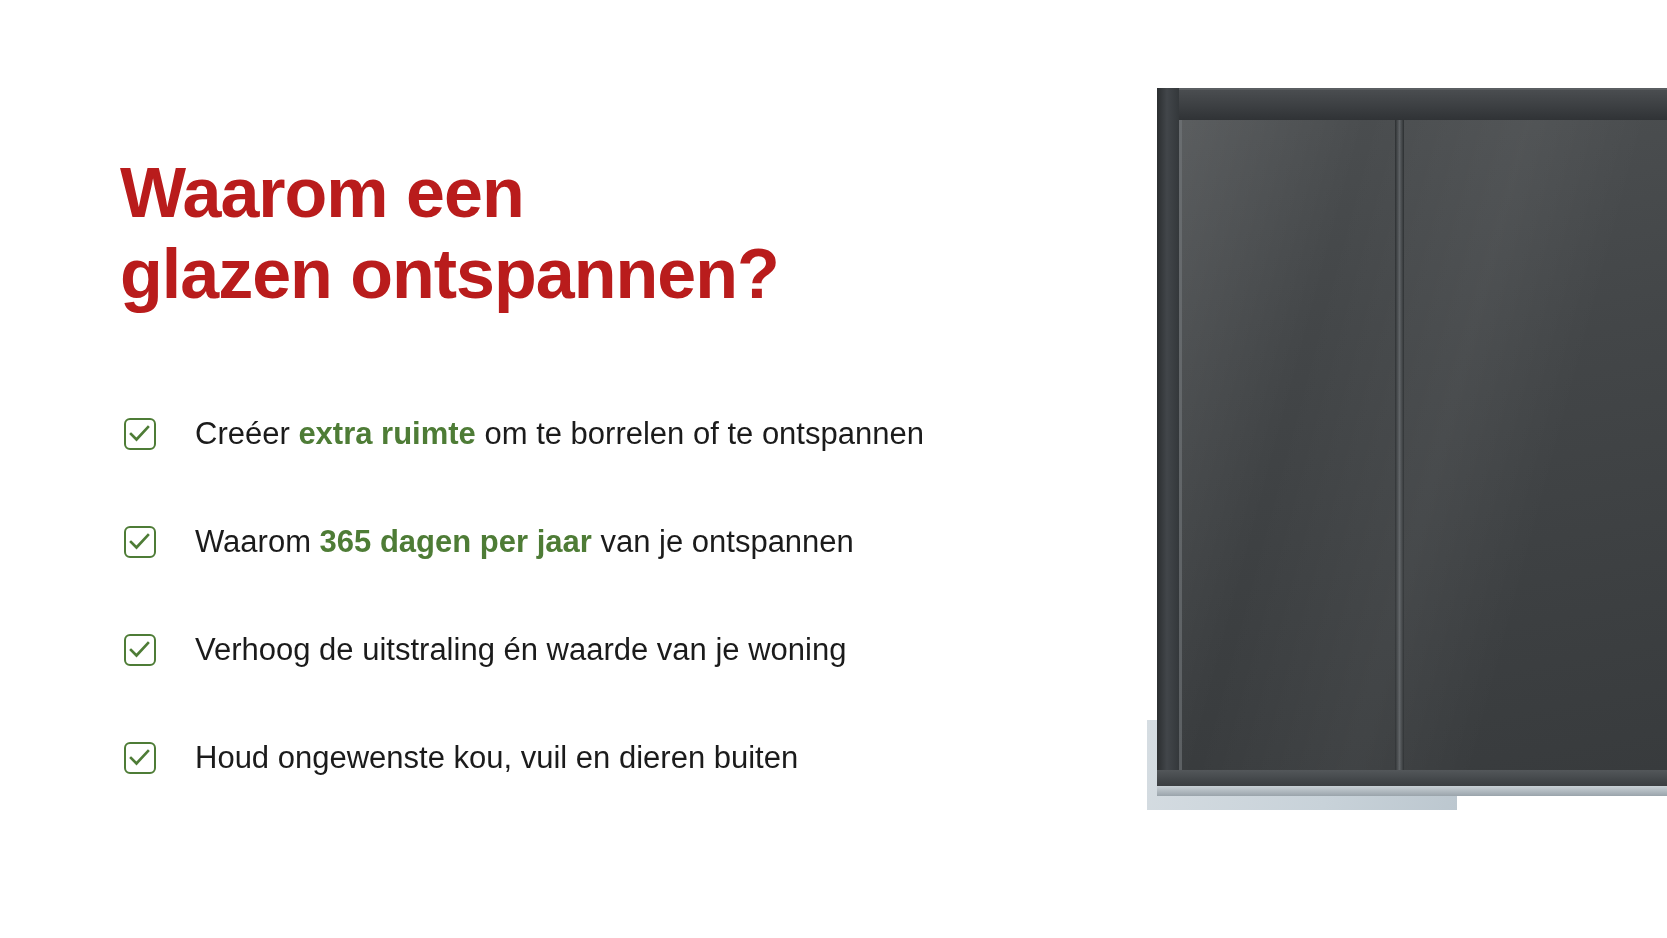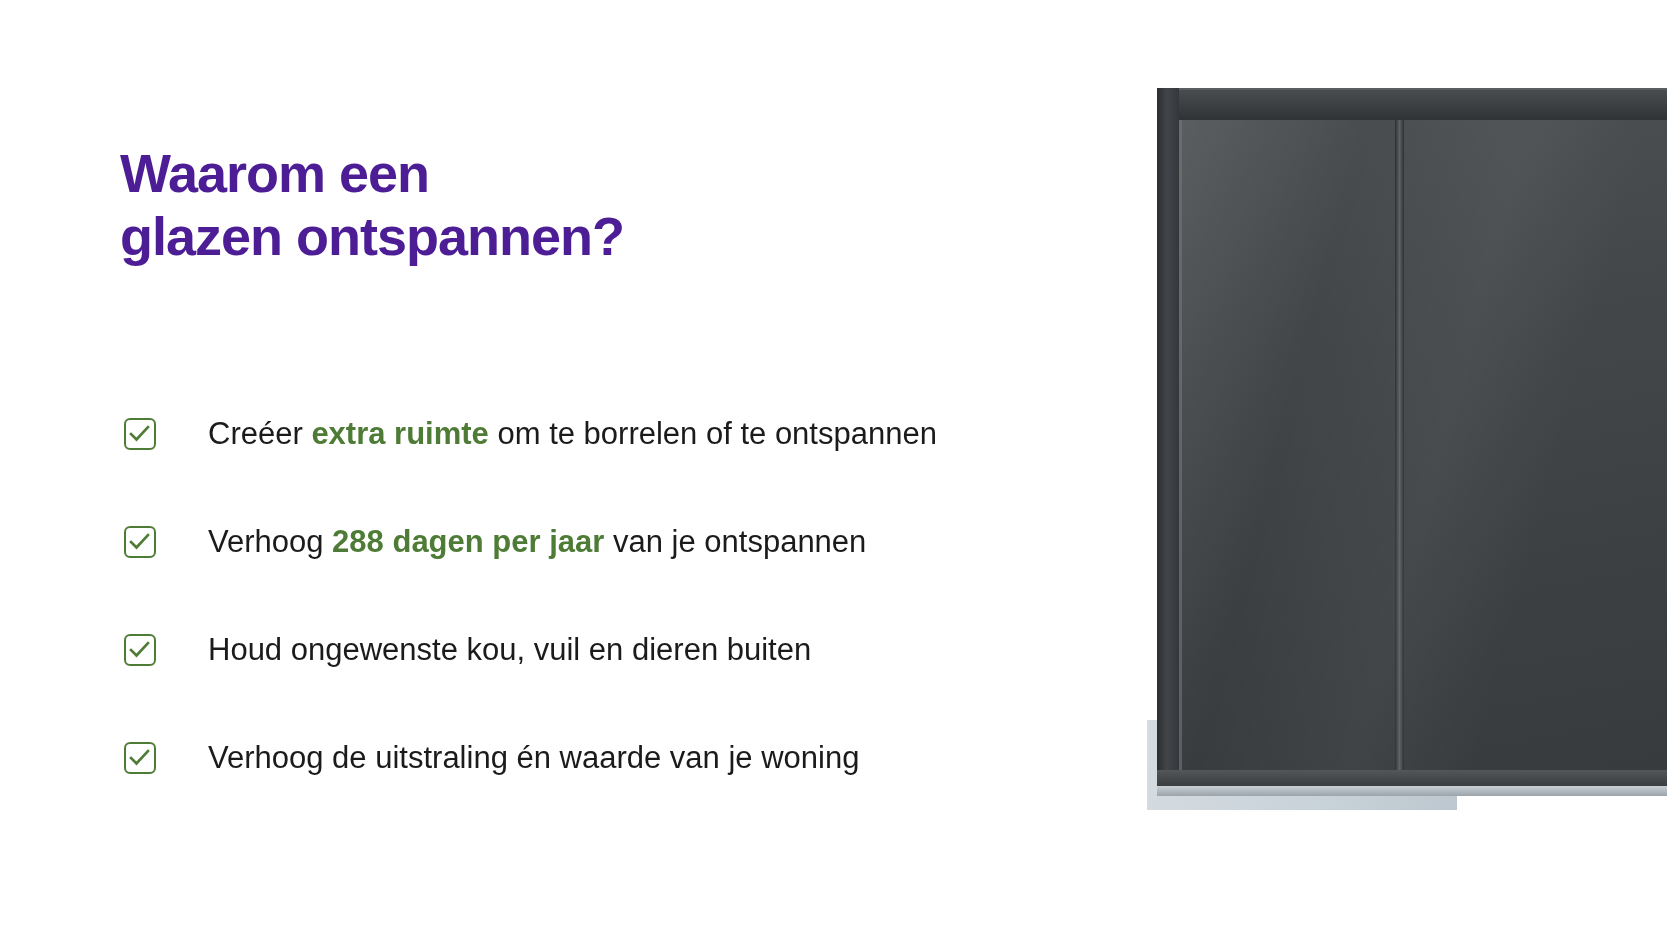--- a/index.html
+++ b/index.html
@@ -17,22 +17,22 @@
     background: #ffffff;
     overflow: hidden;
   }
 
   
   .heading {
     position: absolute;
     left: 120px;
     top: 106px;
     width: 900px;
-    color: #4c1d95;
-    font-size: 54px;
+    color: #b91c1c;
+    font-size: 70px;
     font-weight: bold;
     line-height: 1.16;
     letter-spacing: -1px;
   }
   .heading .line {
     display: block;
     white-space: nowrap;
   }
 
   
@@ -58,21 +58,21 @@
   }
   .check-box svg {
     position: absolute;
     left: 3px;
     top: 3px;
     width: 21px;
     height: 21px;
     overflow: visible;
   }
   .bullet-text {
-    margin-left: 52px;
+    margin-left: 39px;
     font-size: 31px;
     color: #1b1b1b;
     line-height: 1.2;
     white-space: nowrap;
   }
   .bullet-text .hl {
     color: #4e7c36;
     font-weight: bold;
   }
 
@@ -189,43 +189,43 @@
       </span>
     </div>
 
     <div class="bullet-row">
       <span class="check-box">
         <svg viewBox="0 0 21 21" aria-hidden="true">
           <polyline points="2,11 7.5,16.5 19,4" fill="none" stroke="#4e7c36" stroke-width="2.6" stroke-linecap="square" stroke-linejoin="miter"></polyline>
         </svg>
       </span>
       <span class="bullet-text">
-        <span>Verhoog </span><span class="hl">288 dagen per jaar</span><span> van je ontspannen</span>
+        <span>Waarom </span><span class="hl">365 dagen per jaar</span><span> van je ontspannen</span>
+      </span>
+    </div>
+
+    <div class="bullet-row">
+      <span class="check-box">
+        <svg viewBox="0 0 21 21" aria-hidden="true">
+          <polyline points="2,11 7.5,16.5 19,4" fill="none" stroke="#4e7c36" stroke-width="2.6" stroke-linecap="square" stroke-linejoin="miter"></polyline>
+        </svg>
+      </span>
+      <span class="bullet-text">
+        <span>Verhoog de uitstraling én waarde van je woning</span>
       </span>
     </div>
 
     <div class="bullet-row">
       <span class="check-box">
         <svg viewBox="0 0 21 21" aria-hidden="true">
           <polyline points="2,11 7.5,16.5 19,4" fill="none" stroke="#4e7c36" stroke-width="2.6" stroke-linecap="square" stroke-linejoin="miter"></polyline>
         </svg>
       </span>
       <span class="bullet-text">
         <span>Houd ongewenste kou, vuil en dieren buiten</span>
-      </span>
-    </div>
-
-    <div class="bullet-row">
-      <span class="check-box">
-        <svg viewBox="0 0 21 21" aria-hidden="true">
-          <polyline points="2,11 7.5,16.5 19,4" fill="none" stroke="#4e7c36" stroke-width="2.6" stroke-linecap="square" stroke-linejoin="miter"></polyline>
-        </svg>
-      </span>
-      <span class="bullet-text">
-        <span>Verhoog de uitstraling én waarde van je woning</span>
       </span>
     </div>
 
   </div>
 
   <div class="photo">
     <div class="shadow"></div>
     <div class="beam"></div>
     <div class="post"></div>
     <div class="glass-wrap">

